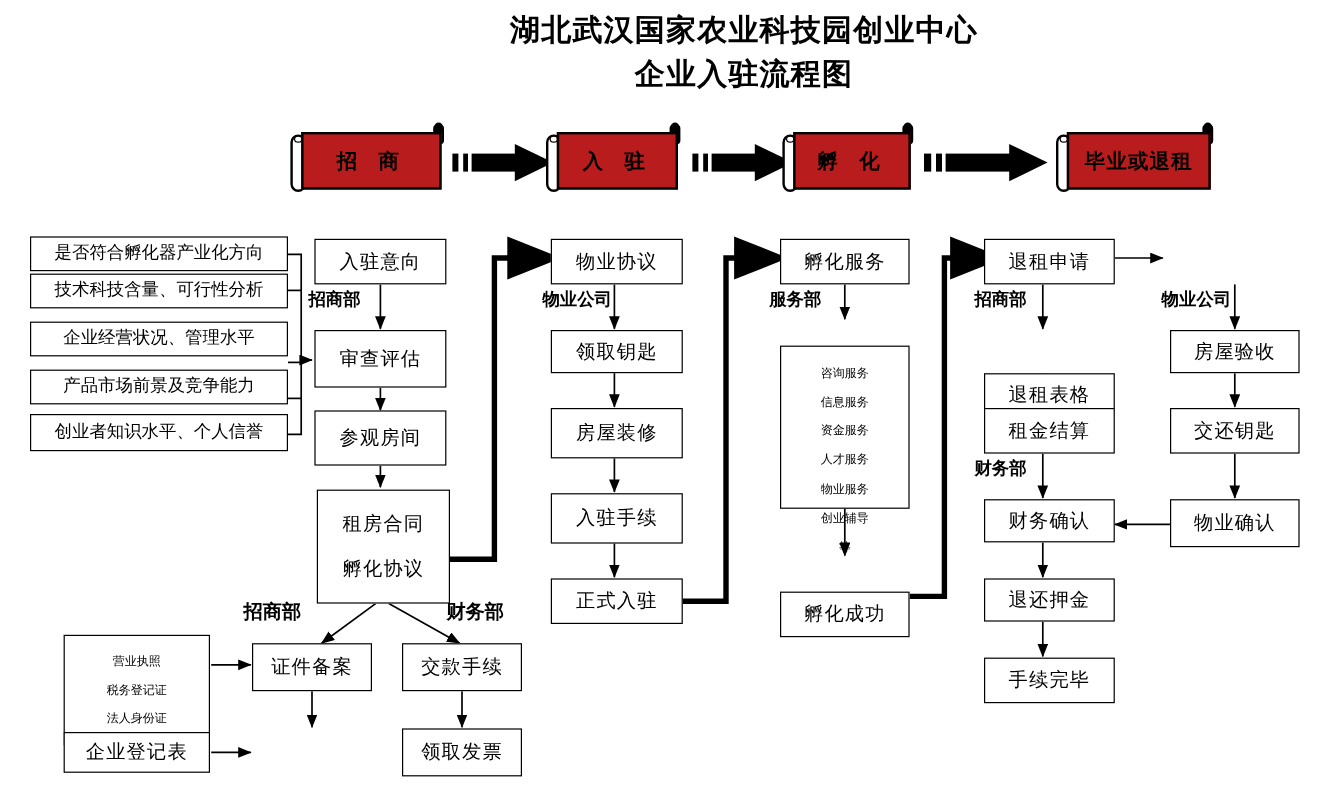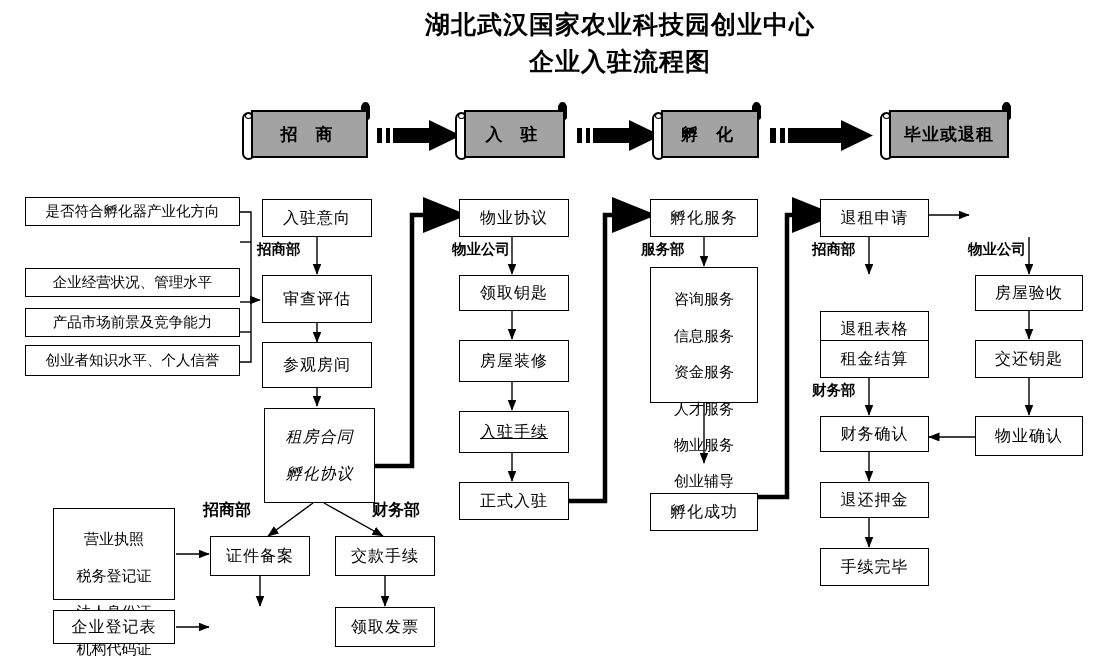--- a/index.html
+++ b/index.html
@@ -32,33 +32,34 @@
     font-size:16px;
     font-family:"DejaVu Serif","Liberation Serif",serif;
     line-height:1.15;
     text-align:center;
     white-space:pre-line;
     letter-spacing:1px;
   }
   .box.sm{font-size:14.5px;letter-spacing:0px;}
   .box.list{
     display:block;
-    font-size:15px;
+    font-size:10px;
     padding-top:5px;
     letter-spacing:0px;
+    margin-top:21px;
   }
   .box.list span{display:block;line-height:1.28;text-align:center;}
-  .box.tall{flex-direction:column;justify-content:space-around;padding:9px 0;font-style:italic;}
+  .box.tall{flex-direction:column;justify-content:space-around;padding:9px 0;}
   .box.tall span{display:block;}
 
   
   .banner{position:absolute;}
   .banner .body{
     position:absolute;left:11px;top:4px;right:4px;bottom:8px;
-    border:2.6px solid #000;background:#a3a3a3;box-sizing:border-box;
+    border:2.6px solid #000;background:#b91c1c;box-sizing:border-box;
     display:flex;align-items:center;justify-content:center;
     font-size:17px;font-weight:700;letter-spacing:6px;
     font-family:"DejaVu Serif","Liberation Serif",serif;
   }
   .banner .roll-l{
     position:absolute;left:2px;top:6px;width:13px;height:48px;
     border:2.6px solid #000;border-radius:7px;background:#fff;box-sizing:border-box;
   }
   .banner .knob-l{
     position:absolute;left:5px;top:7px;width:7px;height:6px;
@@ -217,38 +218,39 @@
 
   <div class="banner" style="left:878px;top:106px;width:135px;height:60px;">
     <div class="roll-l"></div>
     <div class="knob-l"></div>
     <div class="roll-r"></div>
     <div class="knob-r"></div>
     <div class="body" style="letter-spacing:1px;">毕业或退租</div>
   </div>
 
   <div class="box sm" style="left:25px;top:197px;width:215px;height:29px;">是否符合孵化器产业化方向</div>
+  <div class="box sm" style="left:25px;top:228px;width:215px;height:29px;">技术科技含量、可行性分析</div>
   <div class="box sm" style="left:25px;top:268px;width:215px;height:29px;">企业经营状况、管理水平</div>
   <div class="box sm" style="left:25px;top:308px;width:215px;height:29px;">产品市场前景及竞争能力</div>
   <div class="box sm" style="left:25px;top:345px;width:215px;height:31px;">创业者知识水平、个人信誉</div>
 
   <div class="box" style="left:262px;top:199px;width:110px;height:38px;">入驻意向</div>
   <div class="dept" style="left:257px;top:240px;">招商部</div>
   <div class="box" style="left:262px;top:275px;width:110px;height:48px;">审查评估</div>
   <div class="box" style="left:262px;top:342px;width:110px;height:46px;">参观房间</div>
   <div class="box tall" style="left:264px;top:408px;width:111px;height:95px;">
     <span>租房合同</span>
     <span>孵化协议</span>
   </div>
 
   <div class="box" style="left:459px;top:199px;width:110px;height:38px;">物业协议</div>
   <div class="dept" style="left:452px;top:240px;">物业公司</div>
   <div class="box" style="left:459px;top:275px;width:110px;height:36px;">领取钥匙</div>
   <div class="box" style="left:459px;top:340px;width:110px;height:42px;">房屋装修</div>
-  <div class="box" style="left:459px;top:411px;width:110px;height:42px;text-decoration:underline;">入驻手续</div>
+  <div class="box" style="left:459px;top:411px;width:110px;height:42px;">入驻手续</div>
   <div class="box" style="left:459px;top:482px;width:110px;height:38px;">正式入驻</div>
 
   <div class="box" style="left:650px;top:199px;width:108px;height:38px;">孵化服务</div>
   <div class="dept" style="left:641px;top:240px;">服务部</div>
   <div class="box list" style="left:650px;top:267px;width:108px;height:136px;">
     <span>咨询服务</span>
     <span>信息服务</span>
     <span>资金服务</span>
     <span>人才服务</span>
     <span>物业服务</span>

